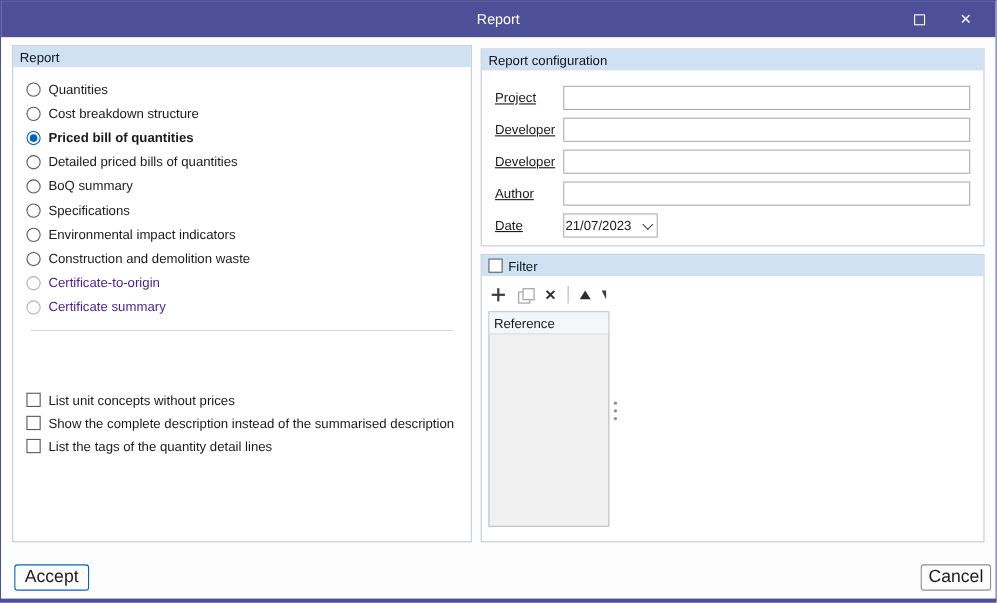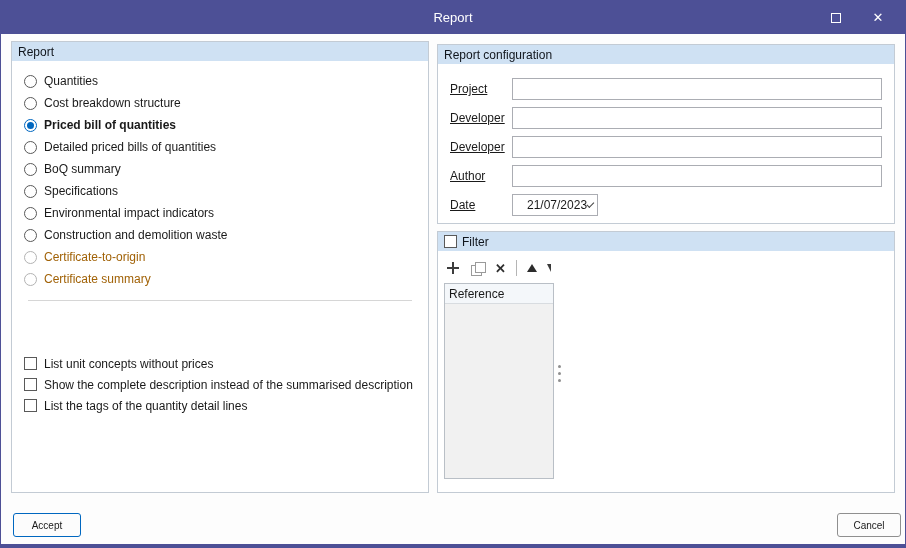--- a/index.html
+++ b/index.html
@@ -65,21 +65,21 @@
     border:1px solid #595959; border-radius:50%;
     background:#ffffff; position:relative;
   }
   .row.selected .radio { border-color:#0067c0; }
   .row.selected .radio::after {
     content:""; position:absolute; left:2px; top:2px; right:2px; bottom:2px;
     border-radius:50%; background:#0067c0;
   }
   .row.selected .lbl { font-weight:bold; }
   .row.disabled .radio { border-color:#b3b3b3; }
-  .row.disabled .lbl { color:#a16207; }
+  .row.disabled .lbl { color:#4c1d95; }
   .divider { margin:10px 16px 0 16px; border-top:1px solid #d6d6d6; height:0; }
   .check-list { margin-top:52px; }
   .crow { height:21px; display:flex; align-items:center; gap:7px; padding-left:12px; }
   .checkbox {
     width:13px; height:13px; flex:0 0 auto;
     border:1px solid #595959; background:#ffffff;
   }
   
   .form { padding:14px 12px 0 12px; }
   .frow { display:flex; align-items:center; margin-bottom:7px; }
@@ -87,21 +87,21 @@
   .finput {
     flex:1; height:22px;
     border:1px solid #abadb3; background:#ffffff;
     font-family:"Liberation Sans", sans-serif; font-size:12px;
     padding:0 4px; outline:none;
   }
   .combo {
     width:86px; height:22px;
     border:1px solid #abadb3; background:#ffffff;
     display:flex; align-items:center; justify-content:space-between;
-    padding:0 6px 0 14px;
+    padding:0 6px 0 1px;
   }
   .chevron {
     width:7px; height:7px;
     border-right:1.6px solid #444; border-bottom:1.6px solid #444;
     transform:rotate(45deg) translateY(-2px);
   }
   
   .gh-check { margin-right:5px; background:#ffffff; }
   .toolbar {
     display:flex; align-items:center; gap:10px;
@@ -142,21 +142,21 @@
     position:absolute; left:120px; top:133px;
     display:flex; flex-direction:column; gap:4px;
   }
   .grip i { width:3px; height:3px; border-radius:50%; background:#8f8f8f; }
   
   .btn {
     position:absolute; top:479px; height:24px;
     background:#fcfcfc;
     border:1px solid #8f8f8f; border-radius:3px;
     display:flex; align-items:center; justify-content:center;
-    font-size:10px; cursor:default;
+    font-size:16px; cursor:default;
   }
   #btn-accept { left:12px; width:68px; border-color:#0067c0; }
   #btn-cancel { left:836px; width:64px; }
 </style>
 </head>
 <body>
 
 <div class="window">
 
   <div class="titlebar">

